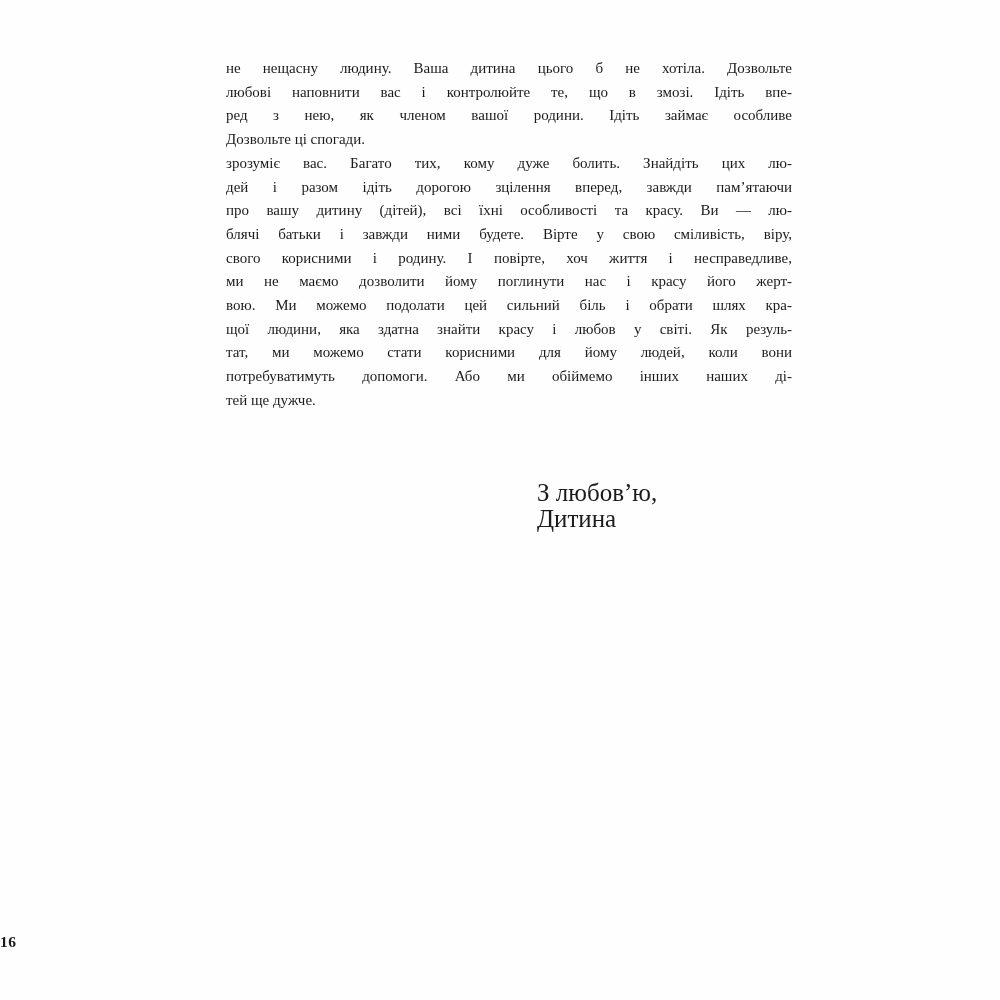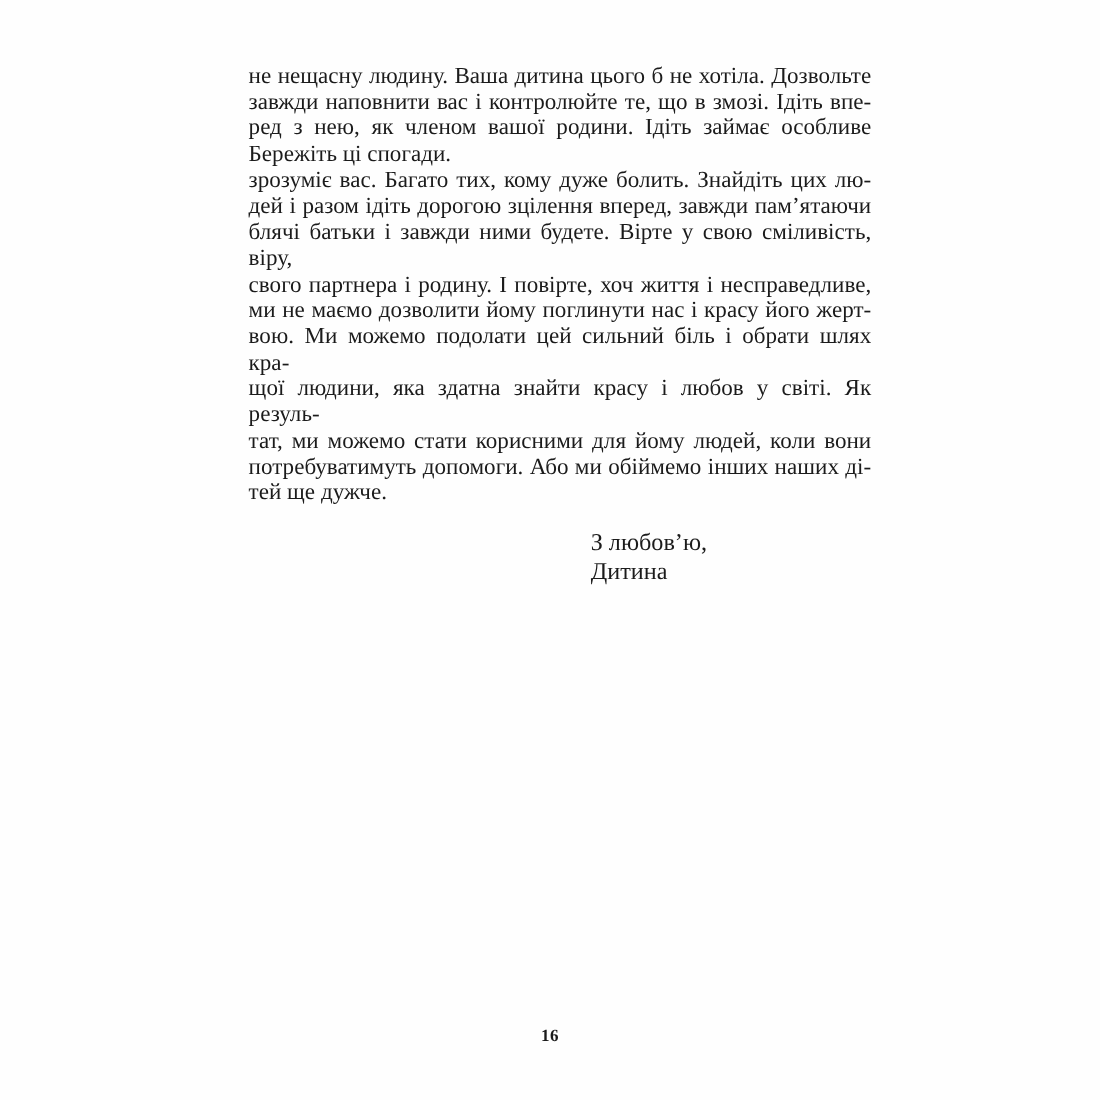--- a/index.html
+++ b/index.html
@@ -14,72 +14,72 @@
     background: #fefefe;
     font-family: "Liberation Serif", serif;
     color: #1b1b1b;
     overflow: hidden;
   }
   .text-block {
     position: absolute;
     left: 226px;
     top: 57px;
     width: 566px;
-    font-size: 21px;
+    font-size: 15px;
     line-height: 23.7px;
   }
   .para { margin: 0; padding: 0; }
   .line {
     text-align: justify;
     text-align-last: justify;
   }
   .line.last {
     text-align: left;
     text-align-last: left;
   }
   .line.indent {
     text-indent: 30px;
   }
   .signature-block {
     position: absolute;
     left: 537px;
     top: 480px;
-    font-size: 22px;
+    font-size: 25px;
     line-height: 26px;
   }
   .page-number {
     position: absolute;
     left: 0;
     top: 933px;
     width: 1000px;
-    text-align: center;
     font-size: 15.5px;
     font-weight: 700;
     letter-spacing: 0.5px;
   }
 </style>
 </head>
 <body>
 
 <div class="page">
 
   <div class="text-block">
 
     <div class="para">
       <div class="line">не нещасну людину. Ваша дитина цього б не хотіла. Дозвольте</div>
-      <div class="line">завжди наповнити вас і контролюйте те, що в змозі. Ідіть впе-</div>
+      <div class="line">любові наповнити вас і контролюйте те, що в змозі. Ідіть впе-</div>
       <div class="line">ред з нею, як членом вашої родини. Ідіть займає особливе</div>
-      <div class="line last">Бережіть ці спогади.</div>
+      <div class="line last">Дозвольте ці спогади.</div>
     </div>
 
     <div class="para">
       <div class="line">зрозуміє вас. Багато тих, кому дуже болить. Знайдіть цих лю-</div>
       <div class="line">дей і разом ідіть дорогою зцілення вперед, завжди пам’ятаючи</div>
+      <div class="line">про вашу дитину (дітей), всі їхні особливості та красу. Ви — лю-</div>
       <div class="line">блячі батьки і завжди ними будете. Вірте у свою сміливість, віру,</div>
-      <div class="line">свого партнера і родину. І повірте, хоч життя і несправедливе,</div>
+      <div class="line">свого корисними і родину. І повірте, хоч життя і несправедливе,</div>
       <div class="line">ми не маємо дозволити йому поглинути нас і красу його жерт-</div>
       <div class="line">вою. Ми можемо подолати цей сильний біль і обрати шлях кра-</div>
       <div class="line">щої людини, яка здатна знайти красу і любов у світі. Як резуль-</div>
       <div class="line">тат, ми можемо стати корисними для йому людей, коли вони</div>
       <div class="line">потребуватимуть допомоги. Або ми обіймемо інших наших ді-</div>
       <div class="line last">тей ще дужче.</div>
     </div>
 
   </div>
 

